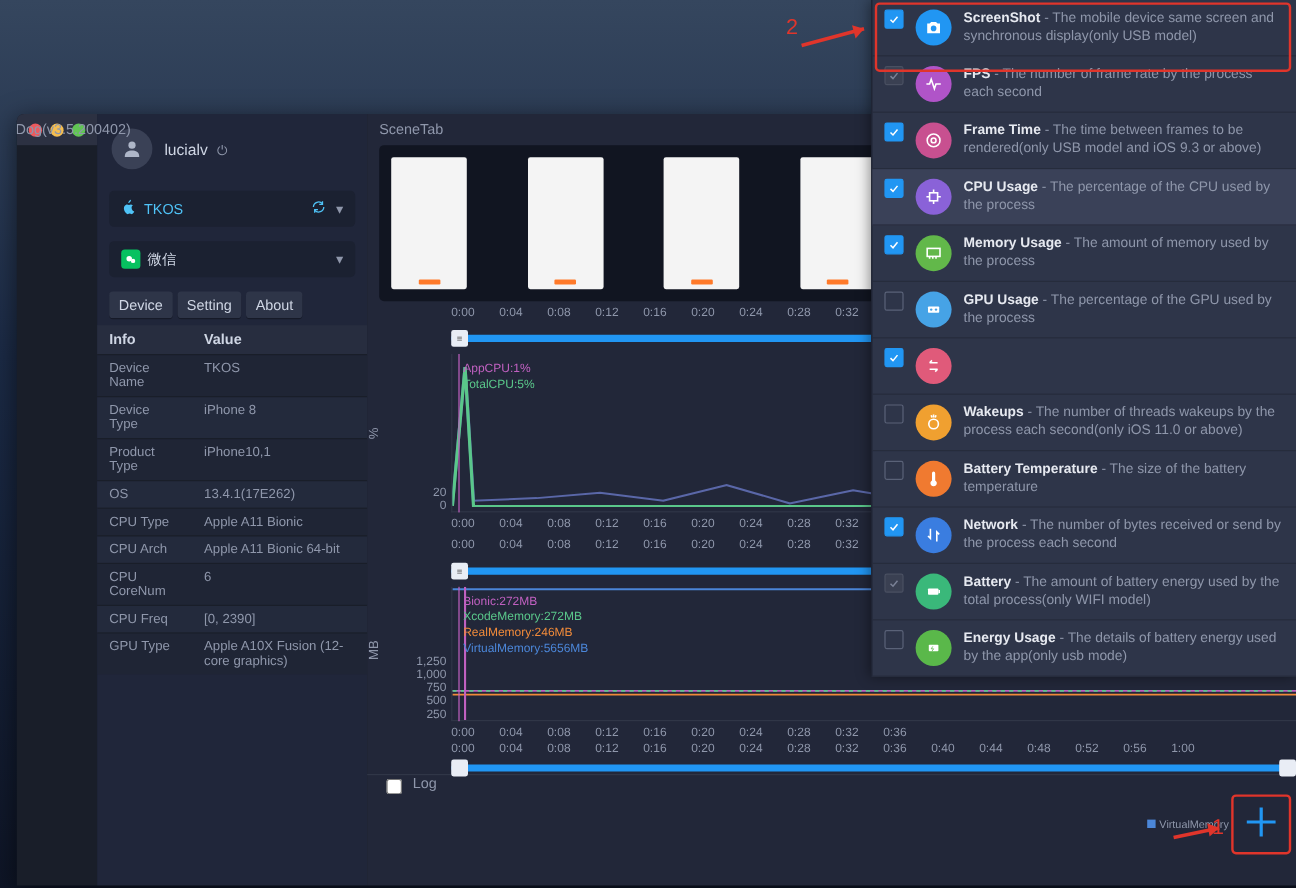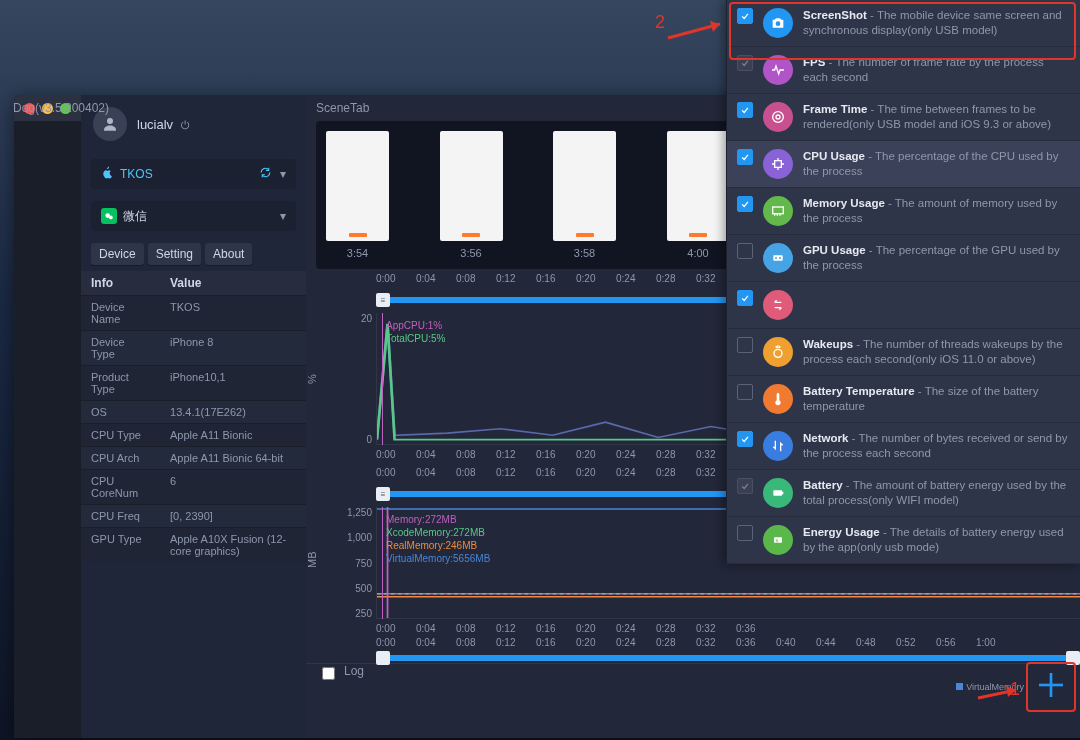--- a/index.html
+++ b/index.html
@@ -85,21 +85,21 @@
   .ruler{height:30px;position:relative;margin:4px 10px 0 22px;}
   .ruler .ticks{display:flex;color:var(--text-dim);font-size:10px;padding-left:48px;}
   .ruler .ticks span{width:40px;}
   .ruler .bar{position:absolute;bottom:0;left:48px;right:0;height:6px;background:var(--accent);border-radius:3px;}
   .ruler .handle{position:absolute;bottom:-4px;left:48px;width:14px;height:14px;background:#e9edf5;border-radius:2px;display:flex;align-items:center;justify-content:center;font-size:8px;color:#555;}
   .chart{margin:6px 10px 0 10px;position:relative;}
   .chart-title{position:absolute;top:0;right:10px;font-size:15px;color:var(--text);}
   .chartbody{height:150px;position:relative;margin-top:4px;}
   .chartbody.mem{height:130px;}
   .ylabel{position:absolute;left:-4px;top:50%;transform:rotate(-90deg) translateX(10px);transform-origin:left center;color:var(--text-dim);font-size:11px;}
-  .yaxis{position:absolute;left:18px;top:0;bottom:18px;width:38px;display:flex;flex-direction:column;justify-content:space-between;align-items:flex-end;color:var(--text-dim);font-size:10px;}
+  .yaxis{position:absolute;left:18px;top:0;bottom:18px;width:38px;display:flex;flex-direction:column;justify-content:flex-end;align-items:flex-end;color:var(--text-dim);font-size:10px;}
   .plot{position:absolute;left:60px;right:0;top:0;bottom:18px;border-left:1px solid var(--bordercol);border-bottom:1px solid var(--bordercol);}
   .plot svg{width:100%;height:100%;}
   .xaxis{position:absolute;left:60px;right:0;bottom:0;height:14px;display:flex;color:var(--text-dim);font-size:10px;}
   .xaxis span{width:40px;}
   .legend{position:absolute;left:70px;top:6px;font-size:10px;line-height:13px;}
   .legend .l-row{white-space:nowrap;}
   .vline{position:absolute;left:66px;top:0;bottom:18px;width:1px;background:#c060c0;}
   .bottomruler{height:26px;position:relative;margin:0 10px 0 22px;}
   .bottomruler .ticks{display:flex;color:var(--text-dim);font-size:10px;padding-left:48px;}
   .bottomruler .ticks span{width:40px;}
@@ -260,29 +260,20 @@
       <div class="thumbs">
         <div class="thumbrow" id="thumbrow">
             <div class="thumb"></div>
             <div class="thumb"></div>
             <div class="thumb"></div>
             <div class="thumb"></div>
             <div class="thumb"></div>
             <div class="thumb"></div>
             <div class="thumb"></div>
           </div>
-        <div class="thumbtimes" id="thumbtimes">
-            <span>3:54</span>
-            <span>3:56</span>
-            <span>3:58</span>
-            <span>4:00</span>
-            <span>4:02</span>
-            <span>4:04</span>
-            <span>4:06</span>
-          </div>
       </div>
 
       <div class="ruler">
         <div class="ticks" id="ruler1">
             <span>0:00</span>
             <span>0:04</span>
             <span>0:08</span>
             <span>0:12</span>
             <span>0:16</span>
             <span>0:20</span>
@@ -361,21 +352,21 @@
             <svg viewBox="0 0 400 110" preserveAspectRatio="none">
               <line x1="0" y1="2" x2="400" y2="2" stroke="#4b86d8" stroke-width="1.5"></line>
               <line x1="0" y1="86" x2="400" y2="86" stroke="#c060c0" stroke-width="1.5"></line>
               <line x1="0" y1="86" x2="400" y2="86" stroke="#5ac78a" stroke-width="1.5" stroke-dasharray="2,2"></line>
               <line x1="0" y1="89" x2="400" y2="89" stroke="#f08a3a" stroke-width="1.5"></line>
               <line x1="6" y1="0" x2="6" y2="110" stroke="#c060c0" stroke-width="1"></line>
             </svg>
           </div>
           <div class="vline"></div>
           <div class="legend" id="mem-legend">
-              <div class="l-row" style="color: rgb(192, 96, 192);">Memory:272MB</div>
+              <div class="l-row" style="color: rgb(192, 96, 192);">Bionic:272MB</div>
               <div class="l-row" style="color: rgb(90, 199, 138);">XcodeMemory:272MB</div>
               <div class="l-row" style="color: rgb(240, 138, 58);">RealMemory:246MB</div>
               <div class="l-row" style="color: rgb(75, 134, 216);">VirtualMemory:5656MB</div>
             </div>
           <div class="xaxis" id="mem-x">
               <span>0:00</span>
               <span>0:04</span>
               <span>0:08</span>
               <span>0:12</span>
               <span>0:16</span>

